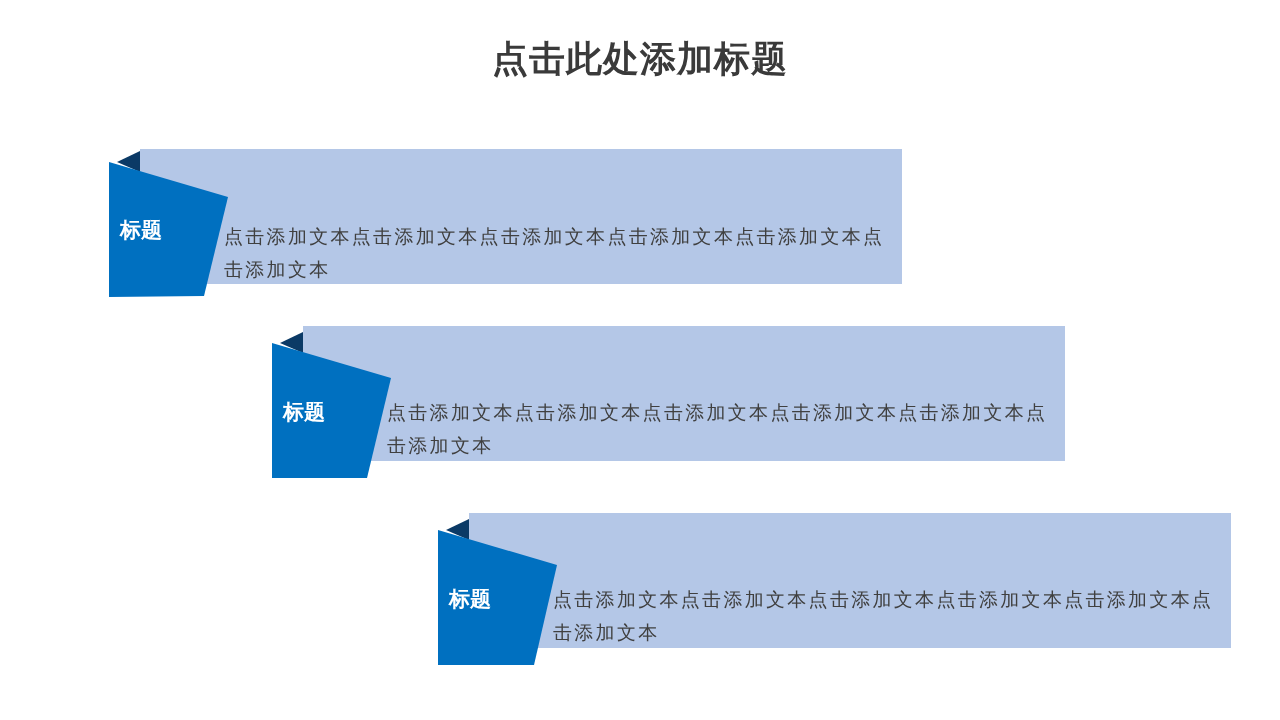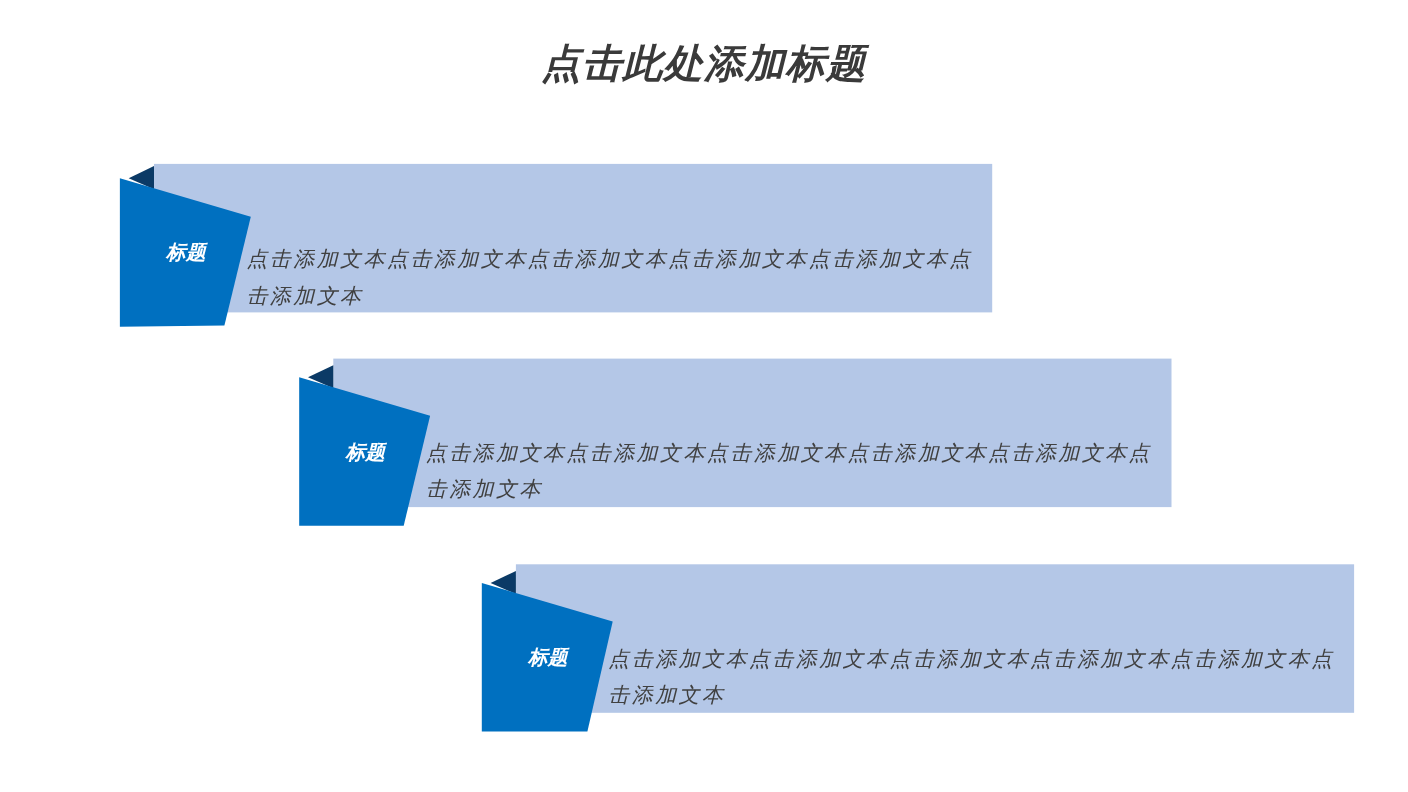--- a/index.html
+++ b/index.html
@@ -9,21 +9,20 @@
       height: 720px;
       background: #ffffff;
       overflow: hidden;
       font-family: "DejaVu Sans", "Liberation Sans", sans-serif;
     }
     .slide {
       position: relative;
       width: 1280px;
       height: 720px;
       background: #ffffff;
-      font-style: italic;
     }
     .slide-title {
       position: absolute;
       left: 0;
       top: 34px;
       width: 1280px;
       text-align: center;
       font-size: 36px;
       font-weight: bold;
       color: #3a3a3a;
@@ -36,23 +35,23 @@
     }
     .fold {
       position: absolute;
     }
     .tab {
       position: absolute;
     }
     .tab-label {
       position: absolute;
       color: #ffffff;
-      font-size: 18px;
+      font-size: 21px;
       font-weight: bold;
-      text-align: center;
+      text-align: left;
       line-height: 30px;
     }
     .body-text {
       position: absolute;
       color: #404040;
       font-size: 19px;
       line-height: 33px;
       letter-spacing: 2.3px;
       white-space: normal;
       word-break: break-all;

